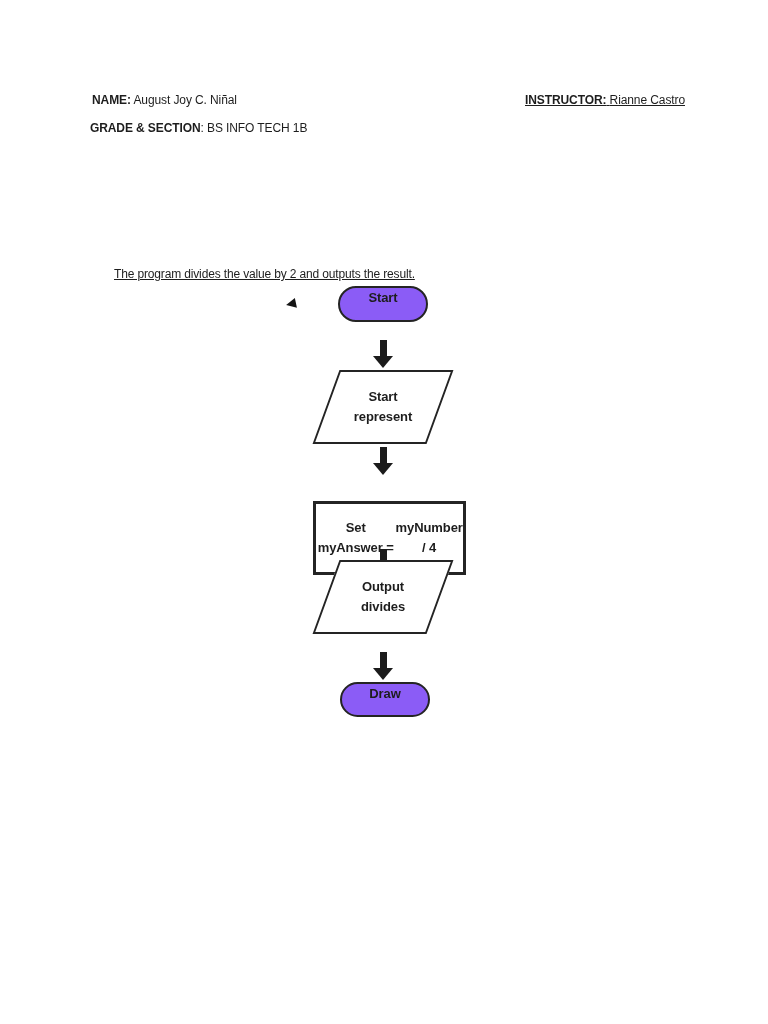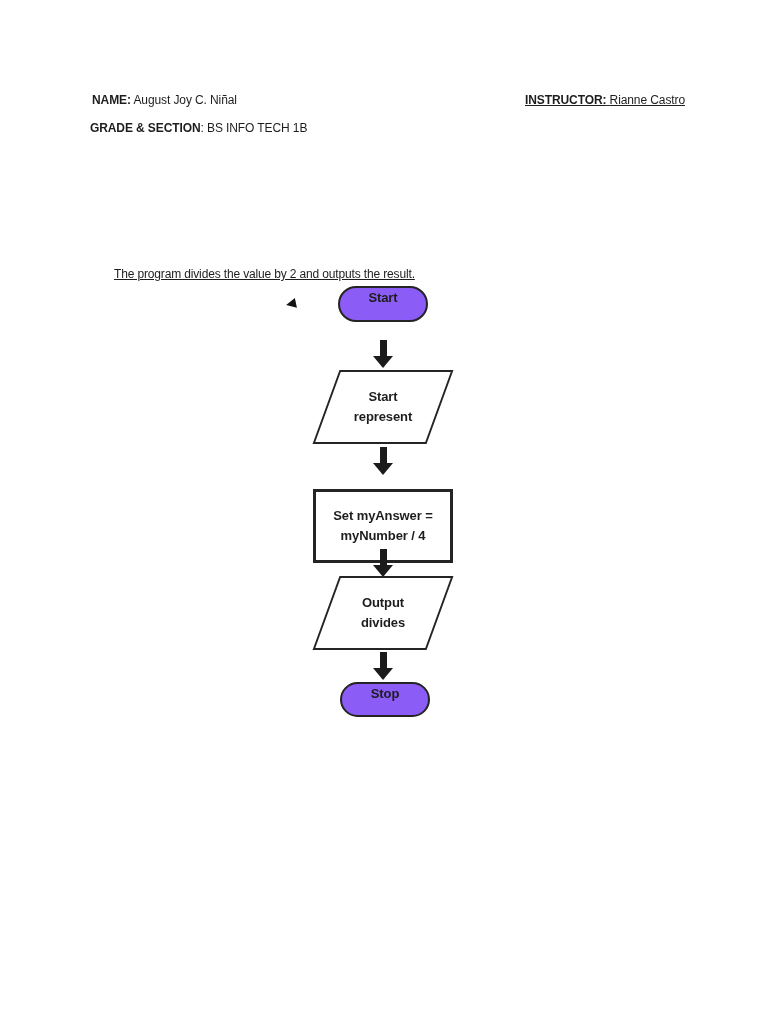--- a/index.html
+++ b/index.html
@@ -34,34 +34,34 @@
 
   .terminator {
     position:absolute; width:90px; border:2px solid #242424; border-radius:18px;
     background:#8b5cf6; display:flex; align-items:flex-start; justify-content:center;
   }
   .term-start { left:338px; top:286px; height:36px; }
   .term-stop  { left:340px; top:682px; height:35px; }
 
   .para-node { position:absolute; left:313px; width:140px; height:74px; }
   .para-start { top:370px; }
-  .para-out   { top:576px; }
+  .para-out   { top:560px; }
   .para-shape {
     position:absolute; left:13px; right:13px; top:0; bottom:0;
     border:2px solid #242424; background:#fff; transform:skewX(-20deg);
   }
   .para-label {
     position:absolute; inset:0; display:flex; flex-direction:column;
     align-items:center; justify-content:center;
   }
 
   .process-node {
-    position:absolute; left:313px; top:489px; width:140px; height:74px;
+    position:absolute; left:313px; top:501px; width:153px; height:74px;
     border:3px solid #242424; background:#fff;
-    display:flex; flex-direction:column; align-items:center; justify-content:center;
+    display:flex; flex-direction:row; align-items:center; justify-content:center;
   }
 
   .arrow { position:absolute; left:373px; width:20px; }
   .arrow .shaft { width:7px; height:16px; background:#1b1b1b; margin:0 auto; }
   .arrow .head  { width:0; height:0; margin:0 auto;
     border-left:10px solid transparent; border-right:10px solid transparent;
     border-top:12px solid #1b1b1b; }
   .a1 { top:340px; } .a2 { top:447px; } .a3 { top:549px; } .a4 { top:652px; }
 
   .cursor-arrow {
@@ -133,17 +133,17 @@
         <span>divides</span>
       </div>
     </div>
 
     <div class="arrow a4">
       <div class="shaft"></div>
         <div class="head"></div>
     </div>
 
     <div class="terminator term-stop">
-      <span class="node-label">Stop</span>
+      <span class="node-label">Draw</span>
     </div>
 
   </div>
 </div>
 
 </body></html>

